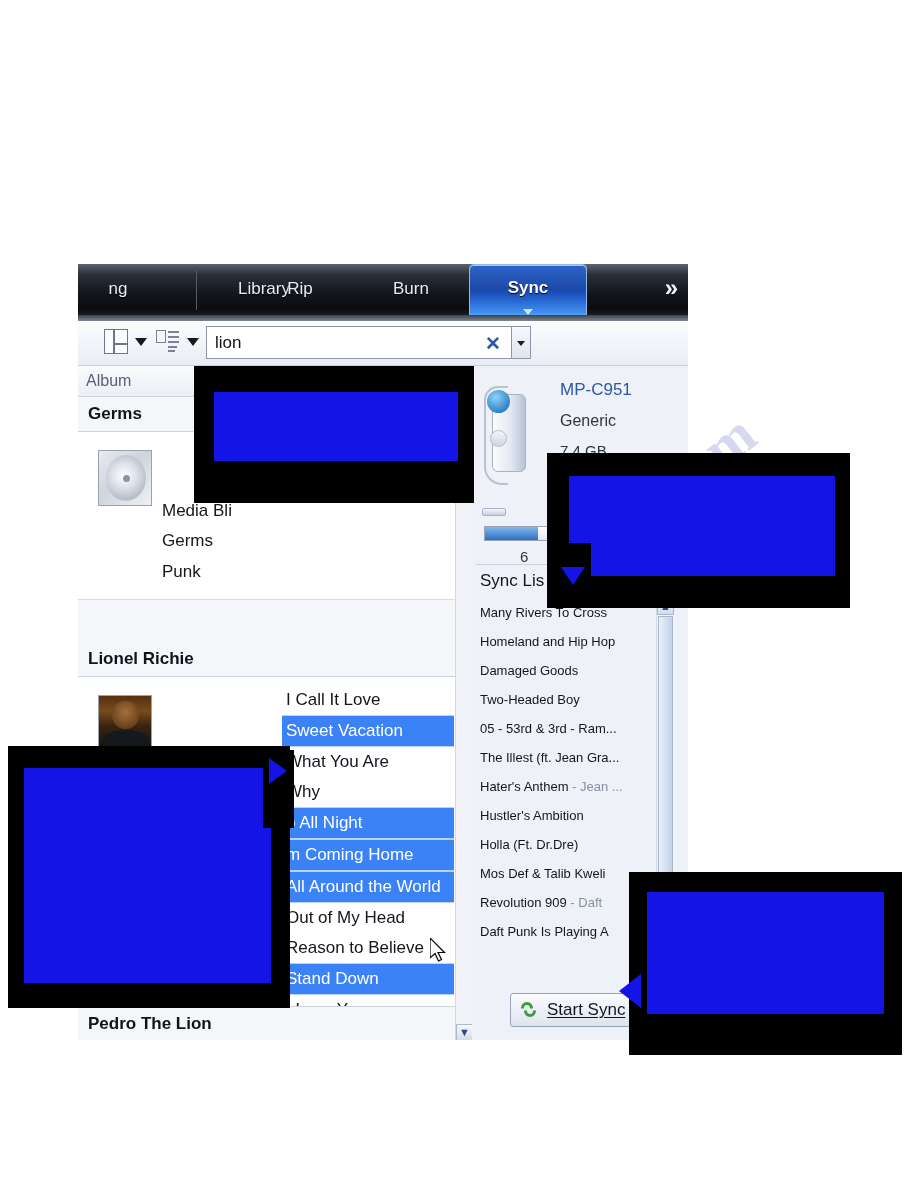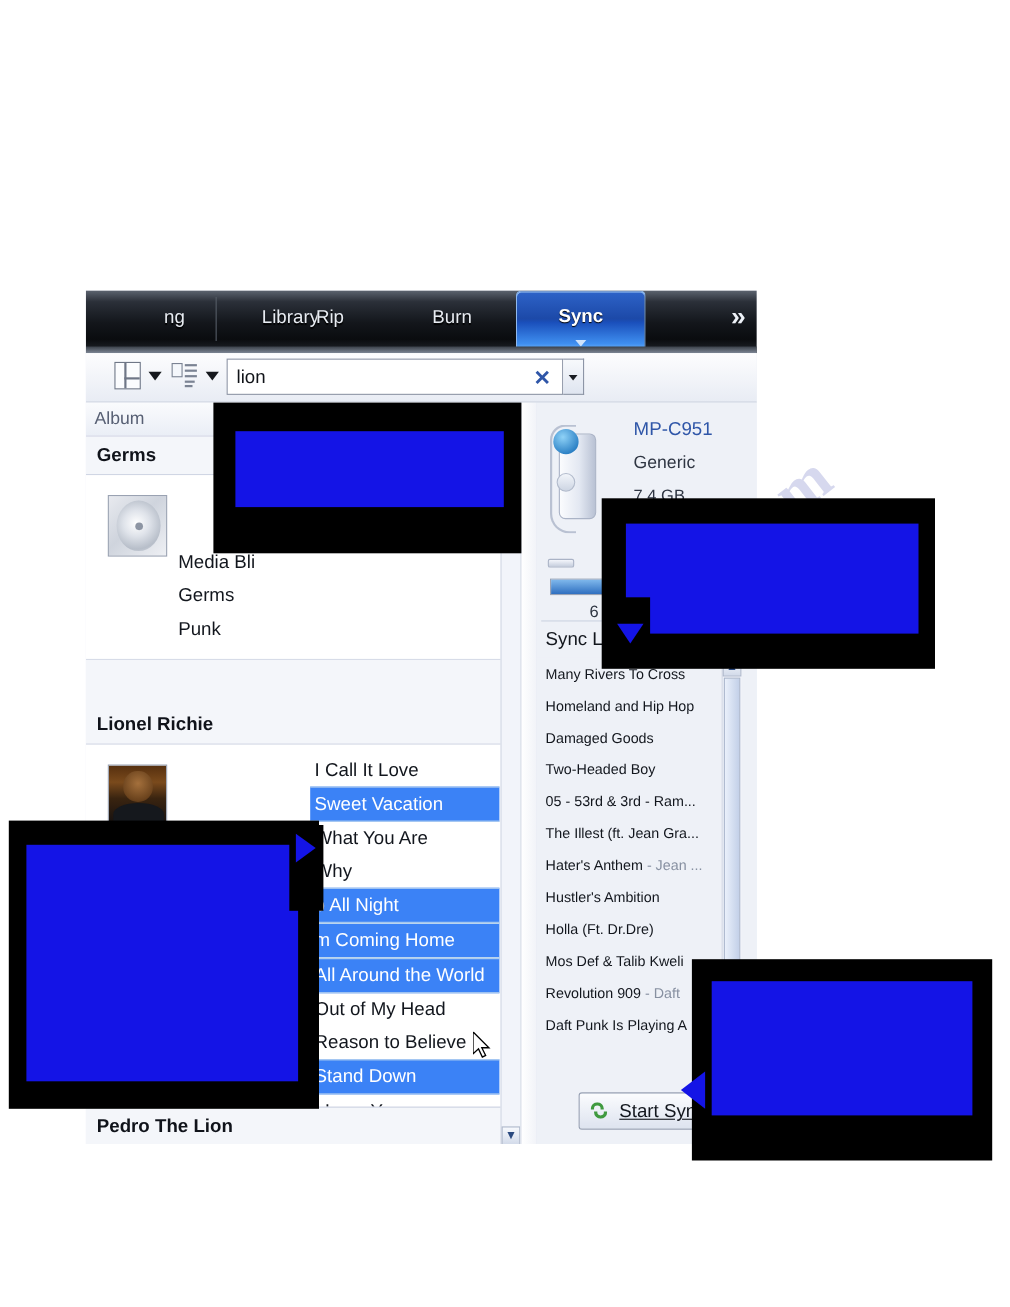--- a/index.html
+++ b/index.html
@@ -376,21 +376,21 @@
     left: 395px; top: 0;
     width: 14px; height: 100%;
     background: linear-gradient(to right, #ffffff, #f1f3f8);
     border-left: 1px solid #d9dee9;
     border-right: 1px solid #d9dee9;
   }
 
   
   .syncpane {
     position: absolute;
-    left: 410px; top: 0;
+    left: 394px; top: 0;
     right: 0; height: 100%;
     background: #eef1f7;
     overflow: hidden;
   }
   .dev {
     position: relative;
     height: 230px;
   }
   .devimg {
     position: absolute;
@@ -564,21 +564,21 @@
 </style>
 </head>
 <body>
 
 <div class="watermark wm1">ualshi</div>
 <div class="watermark wm2">.com</div>
 
 <div id="app">
 
   <div class="tabstrip">
-    <div class="tab" style="left:-10px;width:100px;text-align:right;">
+    <div class="tab" style="left:-10px;width:100px;">
       <span>ng</span>
     </div>
     <div class="tab-sep" style="left:118px;"></div>
     <div class="tab" style="left:130px;width:112px;">
       <span>Library</span>
     </div>
     <div class="tab" style="left:166px;width:112px;left:166px;">
       <span>Rip</span>
     </div>
     <div class="tab" style="left:277px;width:112px;text-align:center;">

